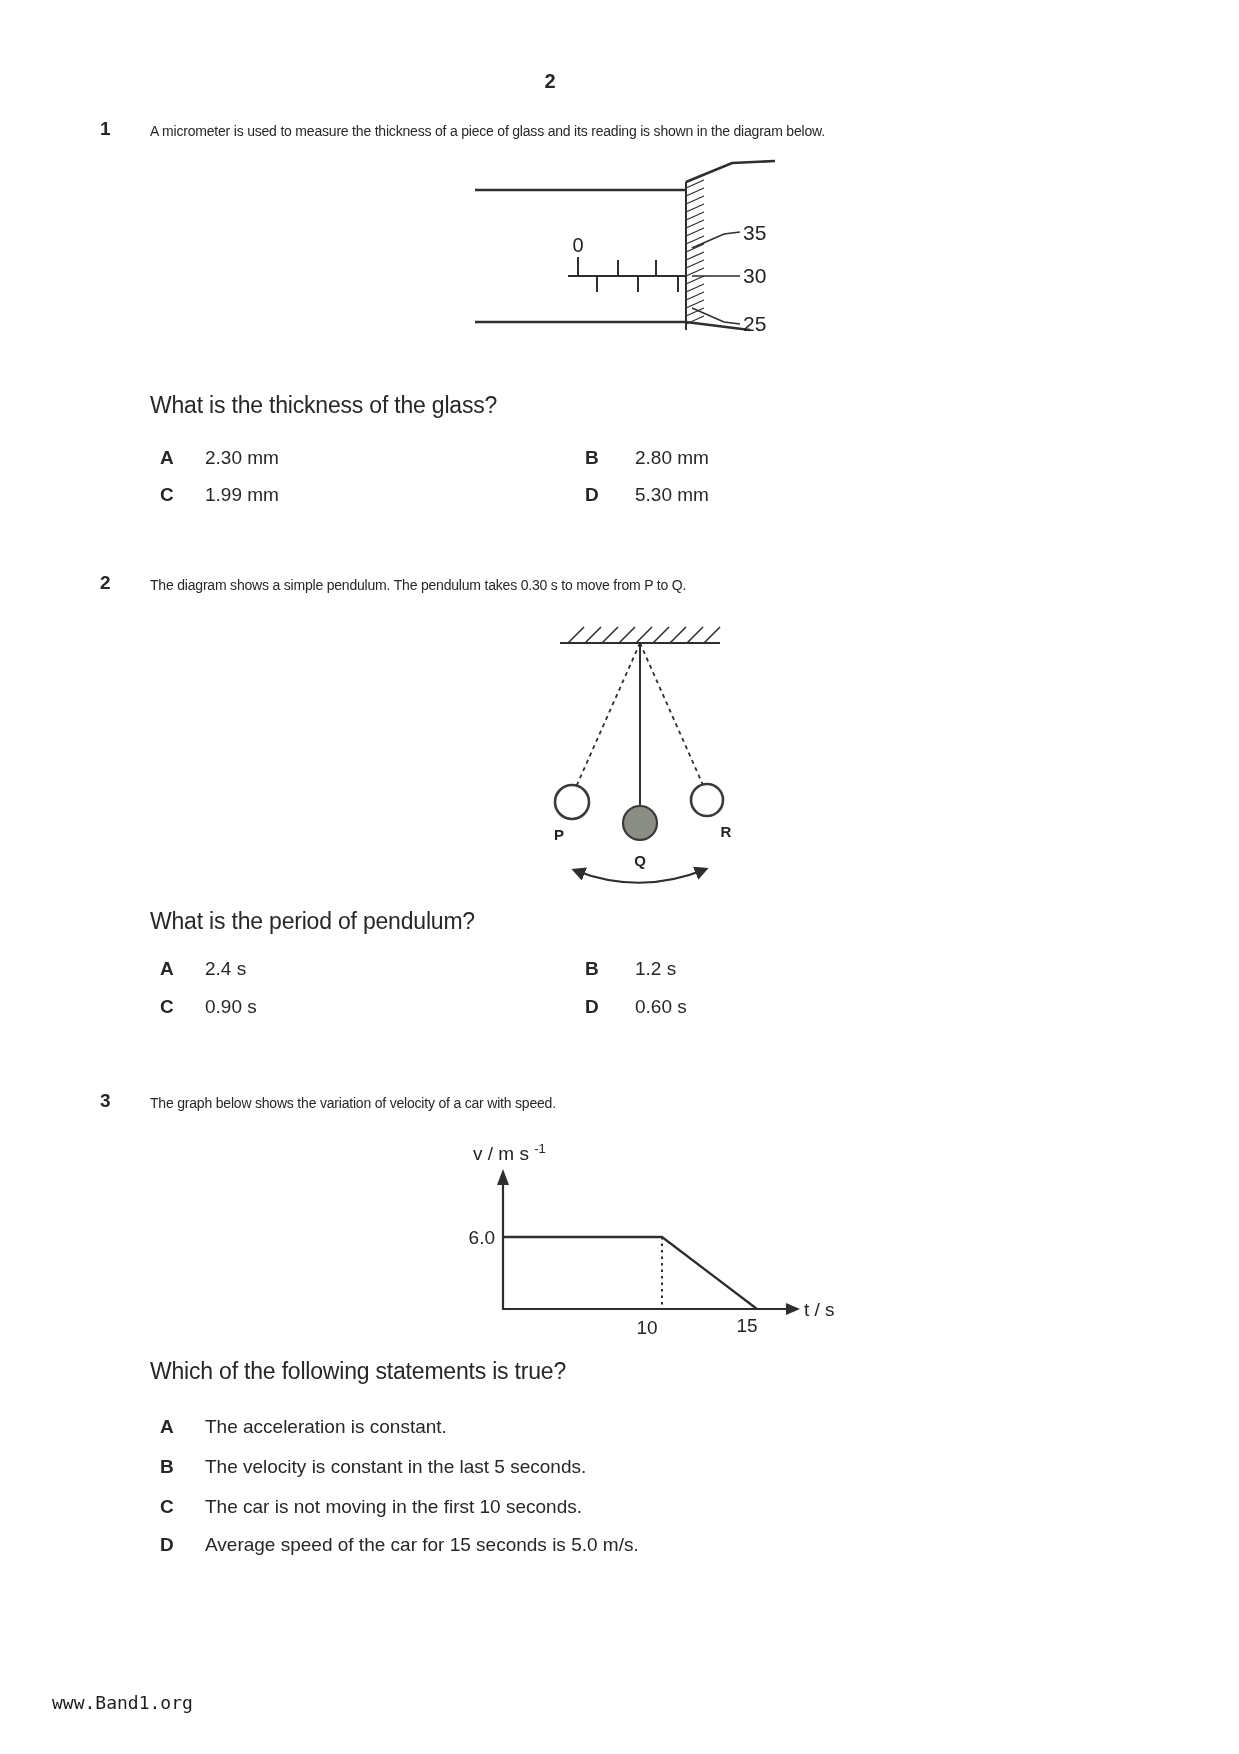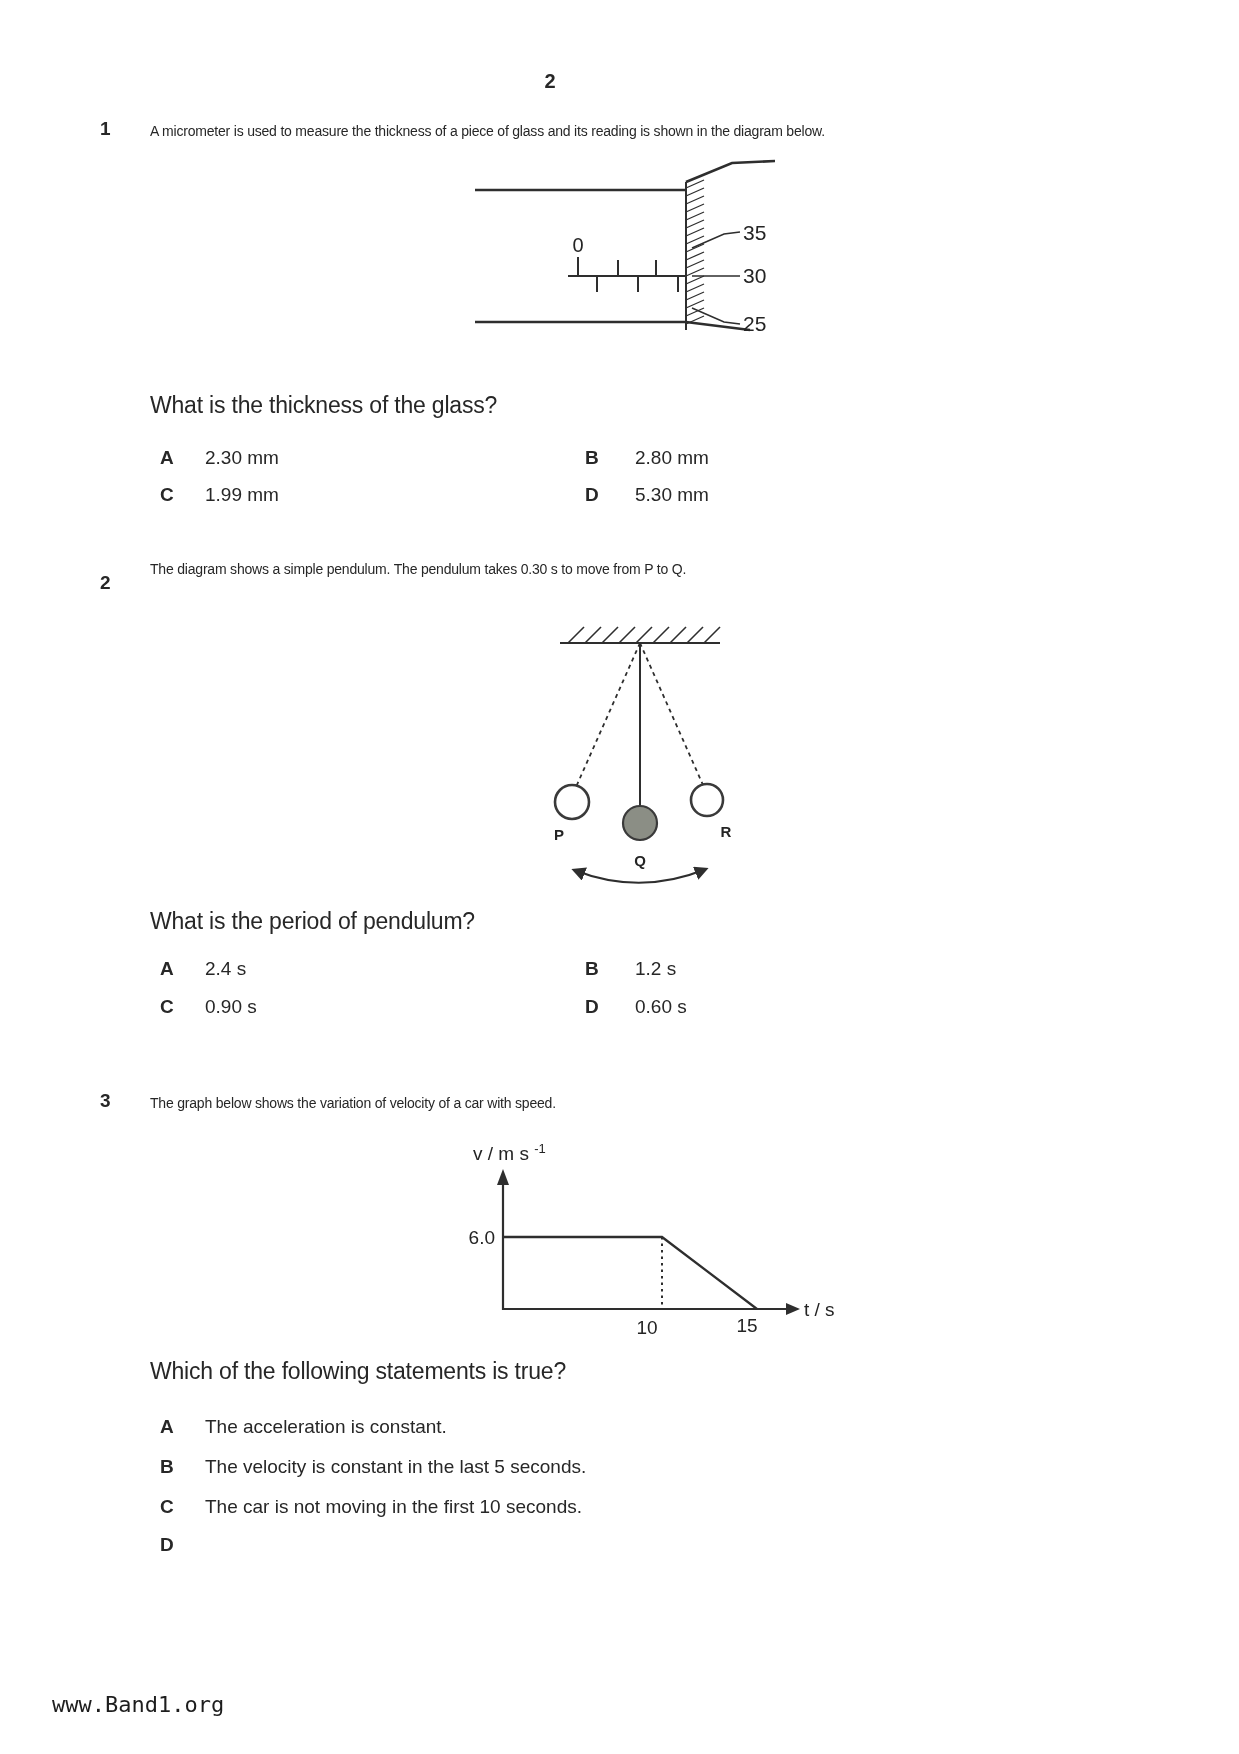--- a/index.html
+++ b/index.html
@@ -10,21 +10,21 @@
   .abs{position:absolute;}
   .pagenum{font-weight:bold;font-size:20px;text-align:center;}
   .qnum{font-weight:bold;font-size:19px;}
   .qtext{font-size:14px;line-height:27px;letter-spacing:-0.2px;}
   .subq{font-size:23px;letter-spacing:-0.2px;}
   .optrow{position:absolute;left:0;top:0;width:1239px;height:30px;font-size:19px;}
   .optletter{position:absolute;font-weight:bold;}
   .optval{position:absolute;}
   .ol-l{left:160px;} .ov-l{left:205px;} .ol-r{left:585px;} .ov-r{left:635px;}
   .stmt-letter{left:160px;} .stmt-text{left:205px;}
-  .footer{font-family:"DejaVu Sans Mono","Liberation Mono",monospace;font-size:22px;color:#1d1d1d;}
+  .footer{font-family:"DejaVu Sans Mono","Liberation Mono",monospace;font-size:18px;color:#1d1d1d;}
   svg{display:block;}
   .ink{stroke:#2e2e2e;fill:none;}
   .inktxt{fill:#242424;}
 </style>
 </head>
 <body>
 
 <div class="page">
 
   <div class="abs pagenum" style="left:0;top:70px;width:1100px">2</div>
@@ -88,21 +88,21 @@
     <span class="optval ov-r">2.80 mm</span>
   </div>
   <div class="optrow" style="top:484px">
     <span class="optletter ol-l">C</span>
     <span class="optval ov-l">1.99 mm</span>
     <span class="optletter ol-r">D</span>
     <span class="optval ov-r">5.30 mm</span>
   </div>
 
   <div class="abs qnum" style="left:100px;top:572px">2</div>
-  <div class="abs qtext" style="left:150px;top:556px;width:900px">The diagram shows a simple pendulum. The pendulum takes 0.30 s to move from P to Q.</div>
+  <div class="abs qtext" style="left:150px;top:572px;width:900px">The diagram shows a simple pendulum. The pendulum takes 0.30 s to move from P to Q.</div>
 
   <svg class="abs" style="left:540px;top:616px" width="200" height="282" viewBox="0 0 200 282">
     <defs>
       <marker id="arr" viewBox="0 0 10 10" refX="8" refY="5" markerWidth="7" markerHeight="7" orient="auto-start-reverse">
         <path d="M0,0 L10,5 L0,10 z" fill="#2e2e2e"></path>
       </marker>
     </defs>
     <g>
       <path class="ink" stroke-width="2.2" d="M20,27 H180"></path>
       <g class="ink" stroke-width="1.6">
@@ -176,17 +176,18 @@
   <div class="optrow" style="top:1456px">
     <span class="optletter stmt-letter">B</span>
     <span class="optval stmt-text">The velocity is constant in the last 5 seconds.</span>
   </div>
   <div class="optrow" style="top:1496px">
     <span class="optletter stmt-letter">C</span>
     <span class="optval stmt-text">The car is not moving in the first 10 seconds.</span>
   </div>
   <div class="optrow" style="top:1534px">
     <span class="optletter stmt-letter">D</span>
+    <span class="optval stmt-text">Average speed of the car for 15 seconds is 5.0 m/s.</span>
   </div>
 
   <div class="abs footer" style="left:52px;top:1692px">www.Band1.org</div>
 
 </div>
 
 </body></html>

